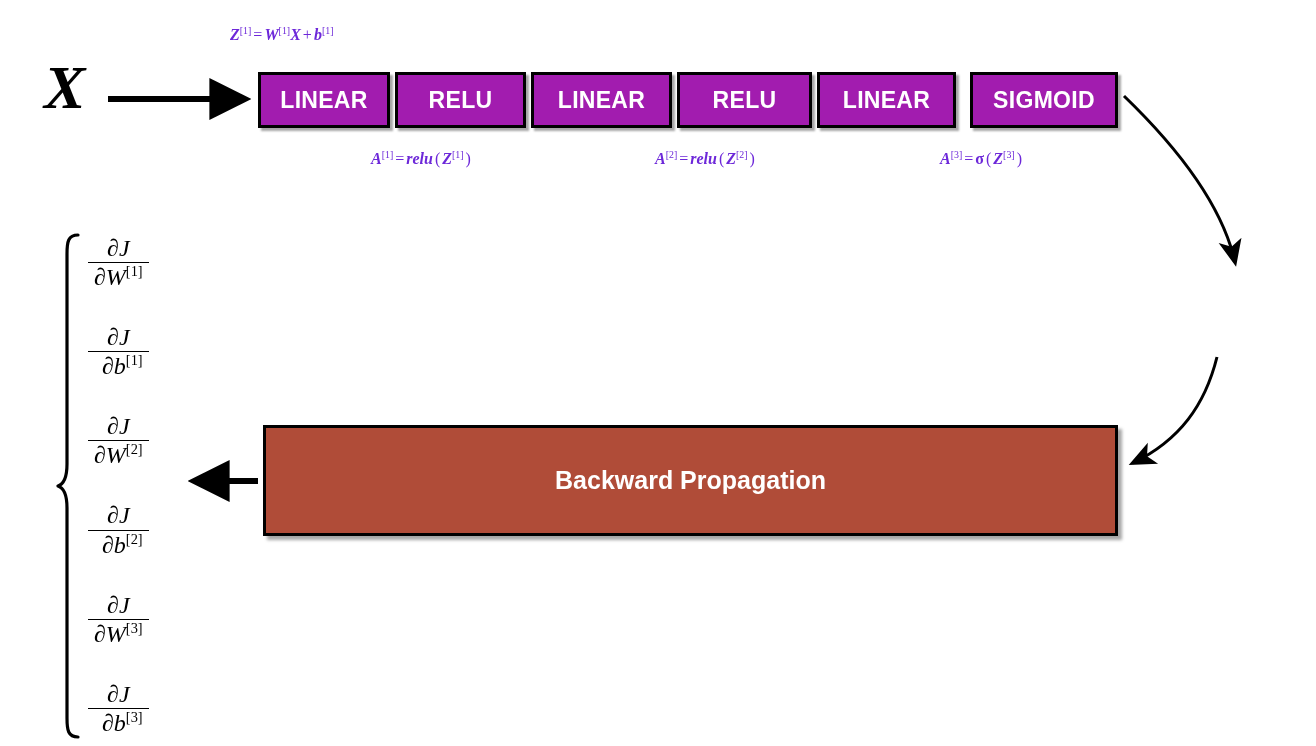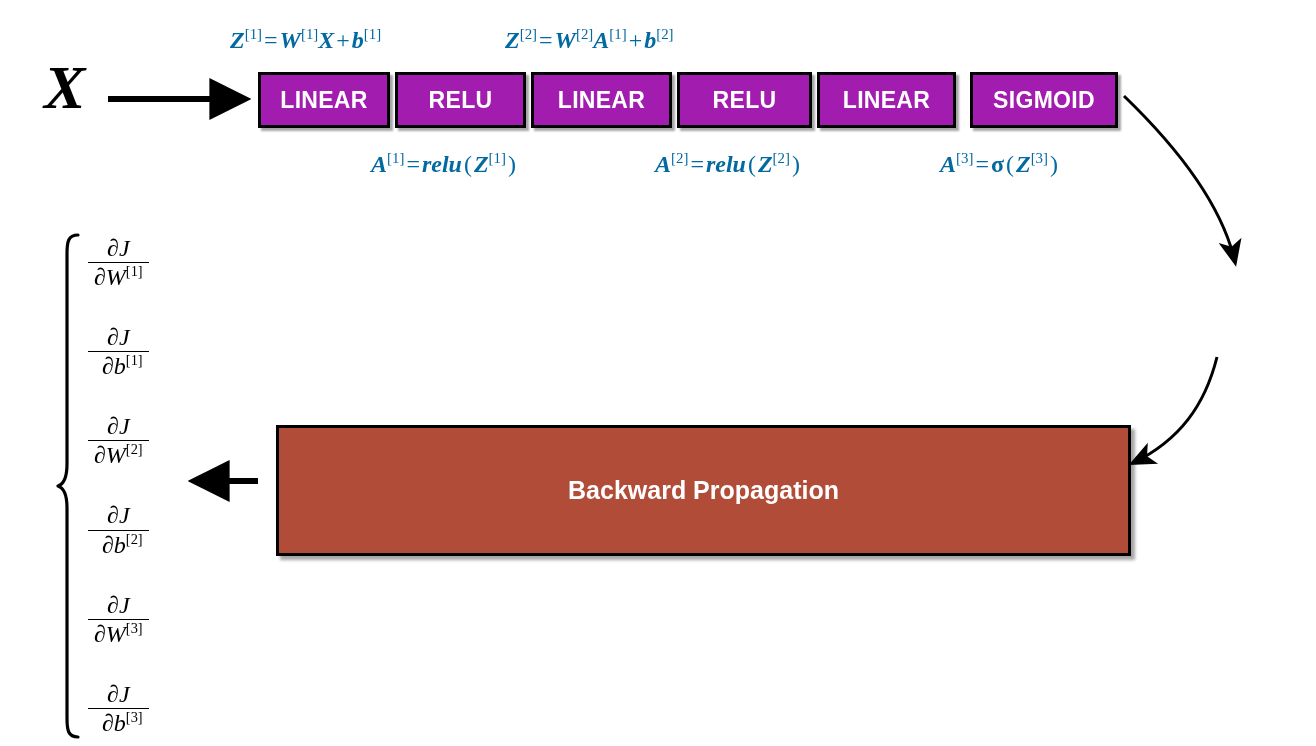--- a/index.html
+++ b/index.html
@@ -26,22 +26,22 @@
     font-weight: 700;
     font-size: 62px;
     color: #000;
     line-height: 1;
   }
 
   
   .formula {
     position: absolute;
     font-family: "Liberation Serif", serif;
-    font-size: 24px;
-    color: #0369a1;
+    font-size: 16px;
+    color: #6d28d9;
     white-space: nowrap;
     line-height: 1.1;
   }
   .formula i { font-style: italic; font-weight: 700; }
   .formula .op { font-style: normal; font-weight: 400; padding: 0 2px; }
   .formula sup { font-size: 0.62em; vertical-align: super; font-style: normal; font-weight: 400;}
   .formula .fn { font-style: italic; font-weight: 700; }
   .formula .sig { font-weight: 700; font-style: normal; }
 
   .ftop { top: 26px; }
@@ -83,24 +83,24 @@
     font-weight: 700;
     display: flex;
     align-items: center;
     justify-content: center;
     box-shadow: 3px 3px 2px rgba(0,0,0,0.30);
   }
 
   
   .backward-box {
     position: absolute;
-    left: 276px;
+    left: 263px;
     top: 425px;
     width: 855px;
-    height: 131px;
+    height: 111px;
     box-sizing: border-box;
     border: 3px solid #000;
     background: #b04c38;
     color: #fff;
     font-size: 25px;
     font-weight: 700;
     display: flex;
     align-items: center;
     justify-content: center;
     box-shadow: 4px 4px 3px rgba(0,0,0,0.35);
@@ -160,23 +160,20 @@
 </style>
 </head>
 <body>
 
 <div id="canvas">
 
   <div class="input-label">X</div>
 
   <div class="formula ftop" id="f-z1" style="left:230px;">
     <i>Z</i><sup>[1]</sup><span class="op">=</span><i>W</i><sup>[1]</sup><i>X</i><span class="op">+</span><i>b</i><sup>[1]</sup>
-  </div>
-  <div class="formula ftop" id="f-z2" style="left:505px;">
-    <i>Z</i><sup>[2]</sup><span class="op">=</span><i>W</i><sup>[2]</sup><i>A</i><sup>[1]</sup><span class="op">+</span><i>b</i><sup>[2]</sup>
   </div>
 
   <div class="layer-row">
     <div class="layer-box" style="width:132px;">
       <span>LINEAR</span>
     </div>
     <div class="layer-box" style="width:131px;">
       <span>RELU</span>
     </div>
     <div class="layer-box" style="width:141px;">

